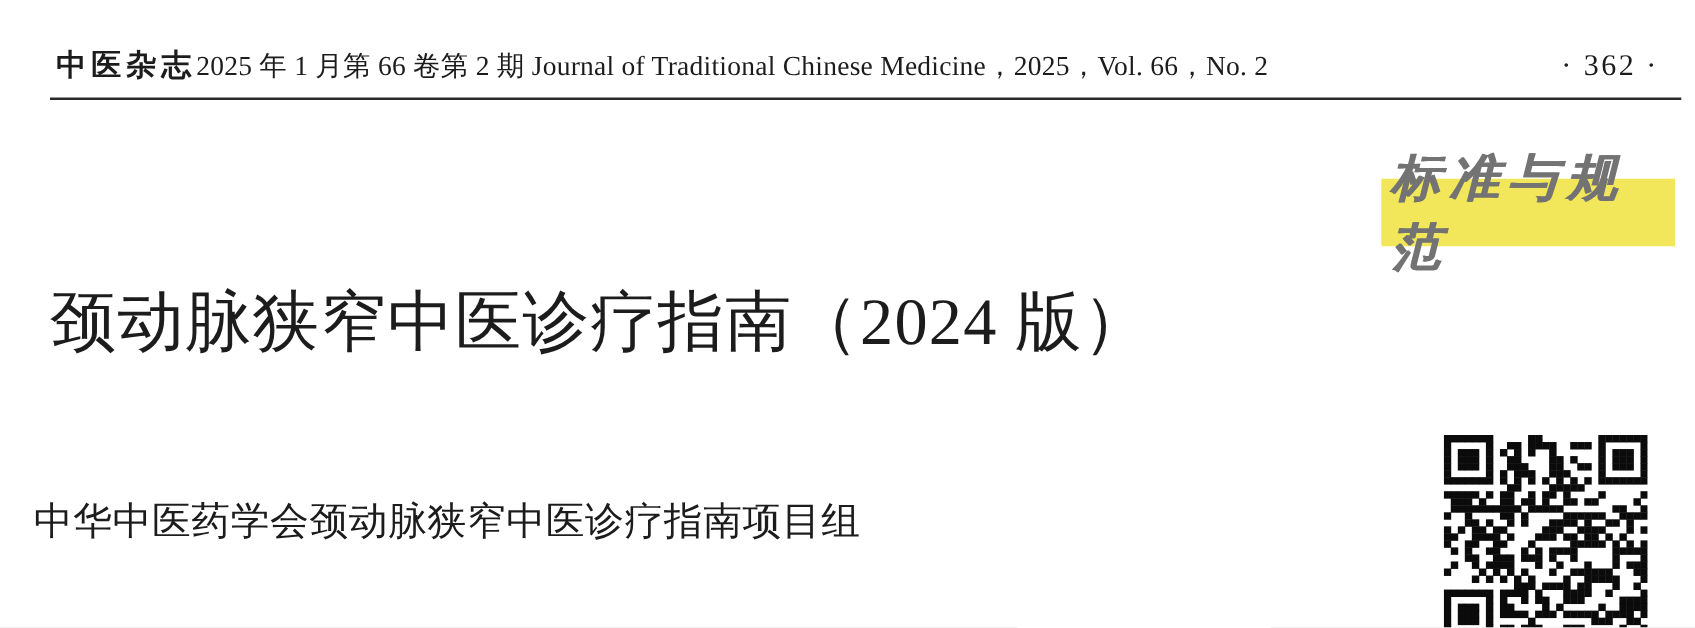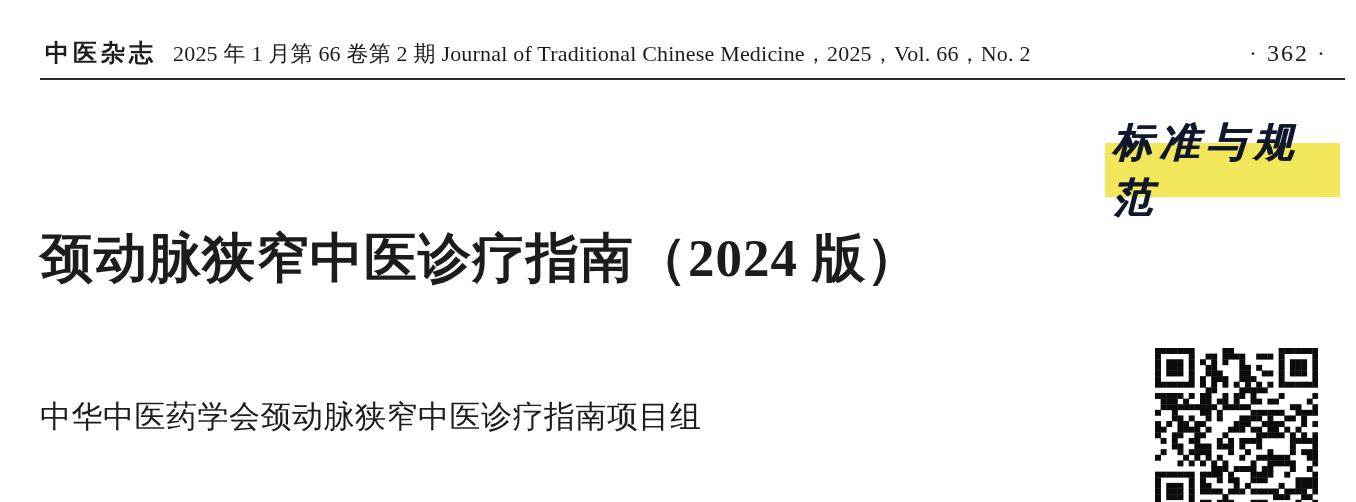--- a/index.html
+++ b/index.html
@@ -25,21 +25,21 @@
     justify-content: space-between;
     align-items: baseline;
     font-size: 22px;
     line-height: 26px;
     white-space: nowrap;
   }
   .journal-cn {
     font-weight: bold;
     font-size: 24px;
     letter-spacing: 4px;
-    margin-right: 16px;
+    margin-right: 0;
   }
   .issue-info { letter-spacing: 0.2px; text-align: right; }
   .page-number { font-size: 24px; letter-spacing: 2px; }
 
   .head-rule {
     position: absolute;
     left: 40px;
     top: 78px;
     width: 1305px;
     height: 2px;
@@ -73,31 +73,31 @@
     padding-left: 7px; 
     text-shadow: 1px 0 0 currentColor;
   }
 
   
   .article-title {
     position: absolute;
     left: 40px;
     top: 224px;
     font-size: 53px;
-    font-weight: bold;
+    font-weight: normal;
     line-height: 1.32;
     letter-spacing: 1px;
     white-space: nowrap;
     text-align: center;
   }
 
   
   .author-group {
     position: absolute;
-    left: 40px;
+    left: 27px;
     top: 397px;
     font-size: 31px;
     line-height: 40px;
     letter-spacing: 0.5px;
     white-space: nowrap;
   }
 
   
   .qr-code {
     position: absolute;
@@ -117,21 +117,21 @@
   <div class="running-head">
     <div class="head-left">
       <span class="journal-cn">中医杂志</span><span class="issue-info">2025 年 1 月第 66 卷第 2 期 Journal of Traditional Chinese Medicine，2025，Vol. 66，No. 2</span>
     </div>
     <div class="page-number">· 362 ·</div>
   </div>
 
   <div class="head-rule"></div>
 
 
-  <div class="column-badge" style="background: rgb(242, 231, 90); color: #0f172a;">标准与规范</div>
+  <div class="column-badge" style="background: rgb(242, 231, 90); color: #737373;">标准与规范</div>
 
   <h1 class="article-title">颈动脉狭窄中医诊疗指南（2024 版）</h1>
 
   <div class="author-group">中华中医药学会颈动脉狭窄中医诊疗指南项目组</div>
 
   <div class="qr-code">
     <svg viewBox="0 0 29 29" xmlns="http://www.w3.org/2000/svg">
         <rect x="0" y="0" width="1.06" height="1.06" fill="#0b0b0b"></rect>
         <rect x="1" y="0" width="1.06" height="1.06" fill="#0b0b0b"></rect>
         <rect x="2" y="0" width="1.06" height="1.06" fill="#0b0b0b"></rect>

